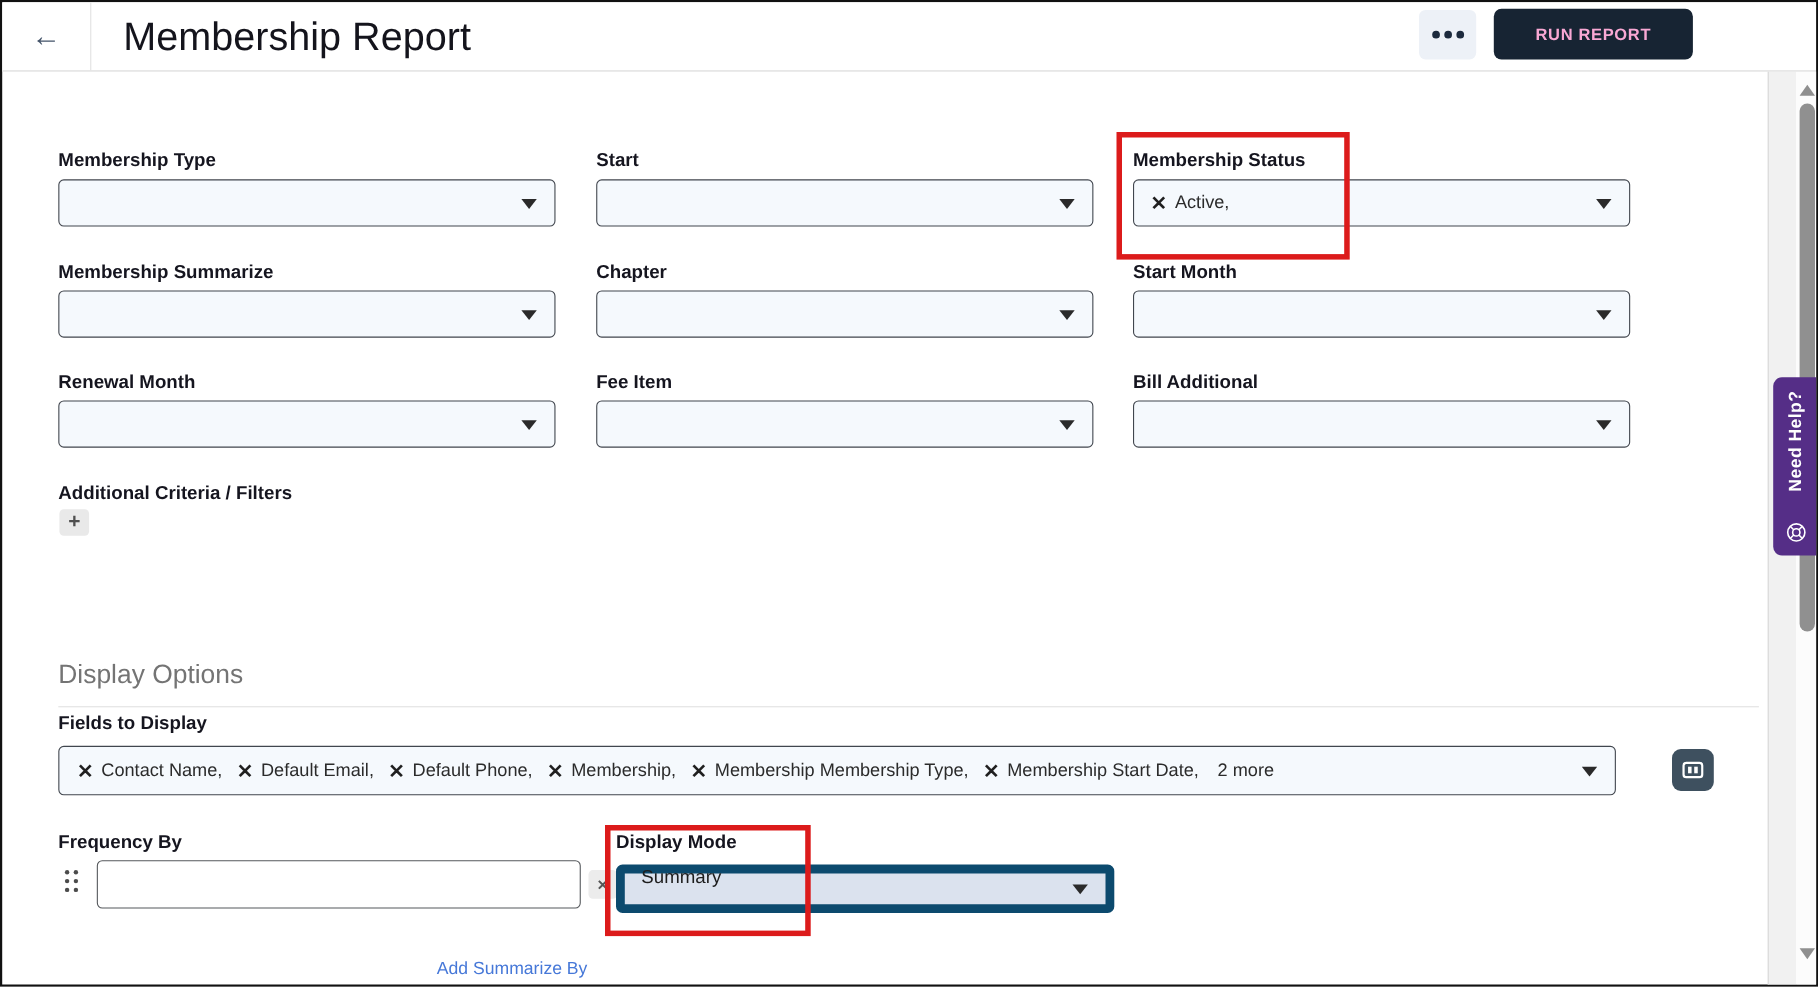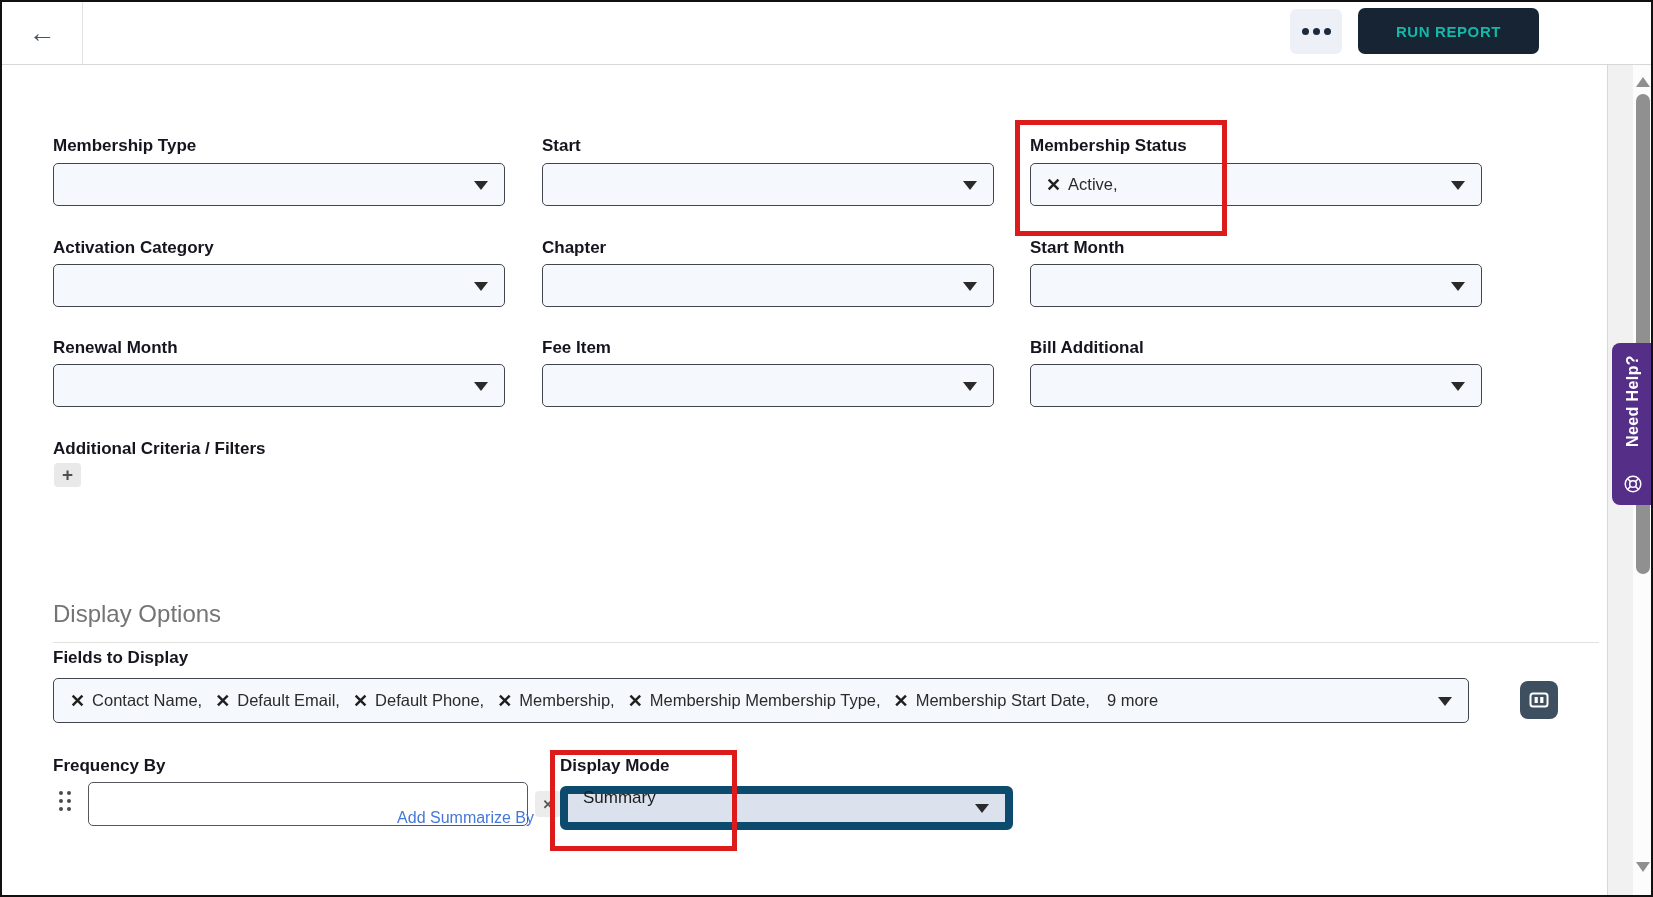--- a/index.html
+++ b/index.html
@@ -14,21 +14,21 @@
   .header { position:absolute; left:0; top:0; width:100%; height:63px; background:#fff;
             border-bottom:1px solid #d7d7d7; z-index:5; }
   .back-wrap { position:absolute; left:0; top:0; width:81px; height:62px; border-right:1px solid #e2e2e2;
                display:flex; align-items:center; justify-content:center; }
   .back-btn { font-size:27px; color:#44546a; cursor:pointer; line-height:1; }
   .page-title { position:absolute; left:110px; top:10px; font-size:36px; font-weight:500; color:#14141c; }
   .dots-btn { position:absolute; left:1288px; top:7px; width:52px; height:45px; background:#edf1f7;
               border-radius:6px; display:flex; align-items:center; justify-content:center; gap:4px; cursor:pointer; }
   .dots-btn i { width:7px; height:7px; border-radius:50%; background:#1c2a3d; display:block; }
   .run-btn { position:absolute; left:1356px; top:6px; width:181px; height:46px; background:#172433;
-             border:none; border-radius:7px; color:#14b8a6; font-size:15px; font-weight:bold;
+             border:none; border-radius:7px; color:#f9a8d4; font-size:15px; font-weight:bold;
              letter-spacing:.6px; font-family:inherit; cursor:pointer; }
 
   
   .flabel { position:absolute; font-size:17px; font-weight:bold; color:#15151f; white-space:nowrap; }
   .sel { position:absolute; width:452px; height:43px; background:#f5f9fd; border:1px solid #41464e;
          border-radius:5px; cursor:pointer; display:flex; align-items:center; padding:0 40px 0 15px; }
   .caret { position:absolute; right:16px; top:50%; margin-top:-4px; width:0; height:0;
            border-left:7px solid transparent; border-right:7px solid transparent;
            border-top:9px solid #2a2a2a; }
   .chip { display:inline-flex; align-items:center; gap:7px; white-space:nowrap;
@@ -54,21 +54,21 @@
   .drag-handle { position:absolute; left:57px; top:789px; width:15px; height:24px;
                  display:grid; grid-template-columns:repeat(2,4px); grid-template-rows:repeat(3,4px);
                  gap:4px 4px; cursor:grab; }
   .drag-handle i { width:4px; height:4px; border-radius:50%; background:#4b4b4b; display:block; }
   .summ-input { position:absolute; left:86px; top:780px; width:440px; height:44px; background:#fff;
                 border:1px solid #55585c; border-radius:5px; font-family:inherit; font-size:16px;
                 padding:0 12px; color:#222; }
   .clear-btn { position:absolute; left:533px; top:789px; width:26px; height:26px; background:#ececec;
                border:none; border-radius:4px; color:#555; font-size:13px; font-weight:bold;
                cursor:pointer; line-height:1; font-family:inherit; }
-  .add-link { position:absolute; left:86px; top:807px; width:446px; text-align:right;
+  .add-link { position:absolute; left:86px; top:870px; width:446px; text-align:right;
               font-size:16px; color:#4678d8; cursor:pointer; }
   .dm-select { position:absolute; left:558px; top:784px; width:453px; height:44px; background:#dbe2ee;
                border:8px solid #0c4a6e; border-radius:6px; display:flex; align-items:flex-end;
                padding:0 40px 14px 15px; font-size:17px; color:#1d1d1d; cursor:pointer; }
 
   
   .redbox { position:absolute; border:5px solid #dc1b1b; z-index:20; pointer-events:none; }
   .redbox.status { left:1013px; top:118px; width:212px; height:116px; }
   .redbox.dmode  { left:548px;  top:748px; width:187px; height:101px; }
 
@@ -93,20 +93,21 @@
 </style>
 </head>
 <body>
 
 <div id="screen">
 
   <div class="header">
     <div class="back-wrap">
       <span class="back-btn">←</span>
     </div>
+    <div class="page-title">Membership Report</div>
     <div class="dots-btn">
       <i></i>
         <i></i>
         <i></i>
     </div>
     <button class="run-btn">RUN REPORT</button>
   </div>
 
   <div class="flabel" style="left:51px; top:134px;">Membership Type</div>
   <div class="sel" style="left:51px; top:161px;">
@@ -120,21 +121,21 @@
 
   <div class="flabel" style="left:1028px; top:134px;">Membership Status</div>
   <div class="sel" style="left:1028px; top:161px;">
     <span class="chip">
       <span class="xmark">✕</span>
       <span>Active,</span>
     </span>
     <span class="caret"></span>
   </div>
 
-  <div class="flabel" style="left:51px; top:236px;">Activation Category</div>
+  <div class="flabel" style="left:51px; top:236px;">Membership Summarize</div>
   <div class="sel" style="left:51px; top:262px;">
     <span class="caret"></span>
   </div>
 
   <div class="flabel" style="left:540px; top:236px;">Chapter</div>
   <div class="sel" style="left:540px; top:262px;">
     <span class="caret"></span>
   </div>
 
   <div class="flabel" style="left:1028px; top:236px;">Start Month</div>
@@ -182,21 +183,21 @@
       <span>Membership,</span>
     </span>
     <span class="chip">
       <span class="xmark">✕</span>
       <span>Membership Membership Type,</span>
     </span>
     <span class="chip">
       <span class="xmark">✕</span>
       <span>Membership Start Date,</span>
     </span>
-    <span class="more-lbl">9 more</span>
+    <span class="more-lbl">2 more</span>
     <span class="caret"></span>
   </div>
   <button class="cols-btn">
     <svg width="20" height="20" viewBox="0 0 20 20">
       <rect x="1.5" y="3.5" width="17" height="13" rx="2.5" fill="none" stroke="#ffffff" stroke-width="2"></rect>
       <rect x="5.6" y="7" width="3.2" height="6" fill="#ffffff"></rect>
       <rect x="11.2" y="7" width="3.2" height="6" fill="#ffffff"></rect>
     </svg>
   </button>
 

